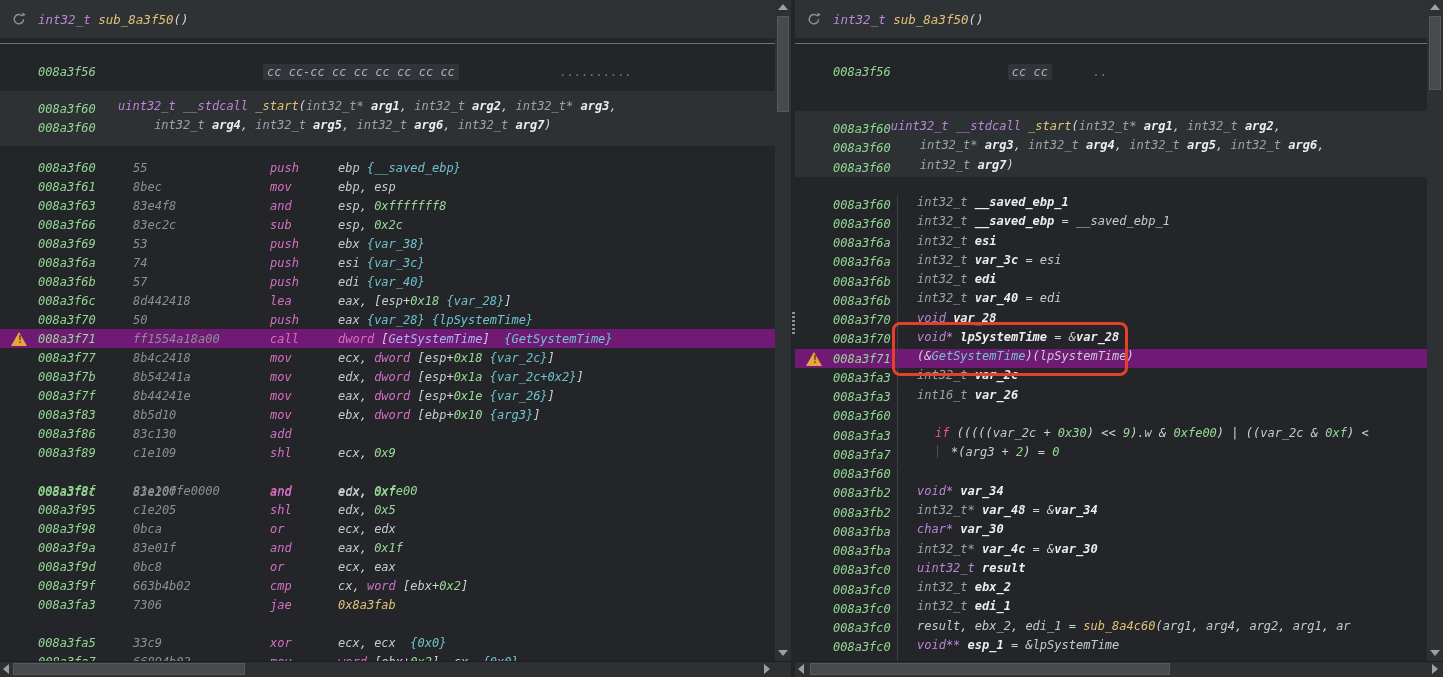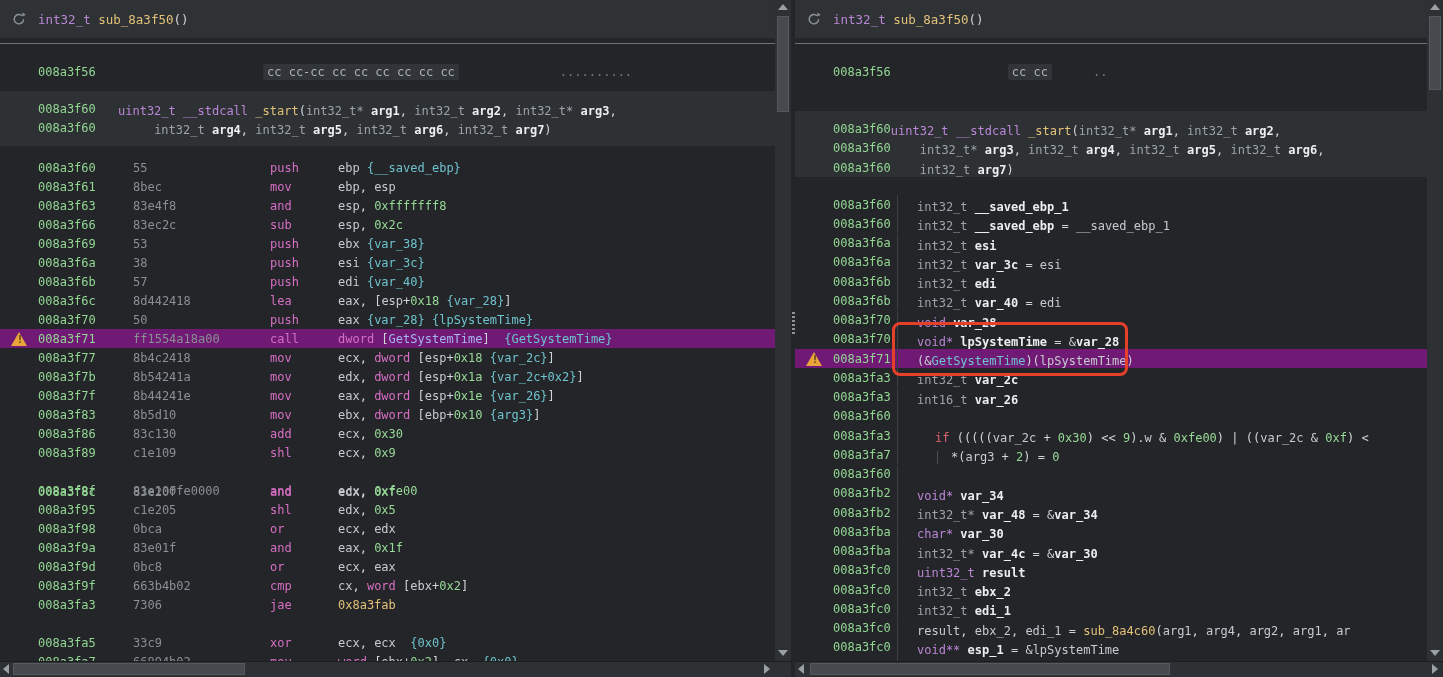--- a/index.html
+++ b/index.html
@@ -1,36 +1,36 @@
 <!DOCTYPE html>
 <html><head>
 <meta charset="utf-8">
 <style>
   html,body{margin:0;padding:0;background:#1b1d1f;}
   #app{position:relative;width:1443px;height:677px;background:#232528;overflow:hidden;
-       font-family:"DejaVu Sans Mono","Liberation Mono",monospace;font-size:12px;color:#cfd4d8;}
+       font-family:"DejaVu Sans Mono","Liberation Mono",monospace;font-size:12px;color:#cfd4d8;font-style:italic;}
   .pane{position:absolute;top:0;height:661px;overflow:hidden;background:#232528;}
   #left-pane{left:0;width:775px;}
   #right-pane{left:795px;width:632px;}
   .paneheader{position:absolute;left:0;right:0;top:0;height:38px;background:#2e3235;
               display:flex;align-items:center;white-space:pre;font-size:12.5px;}
   .hdricon{width:16px;height:16px;margin-left:11px;margin-right:11px;flex:0 0 auto;}
   .sepline{position:absolute;left:0;right:0;top:43px;height:1px;background:#6e7378;}
   .band{position:absolute;left:0;right:0;background:#2d3134;}
   .lrow{position:absolute;left:0;right:0;height:19px;display:flex;align-items:center;white-space:pre;}
   .lrow.hl{background:#701a75;}
   .warnslot{flex:0 0 38px;height:100%;display:flex;align-items:center;justify-content:center;}
   .addrL{flex:0 0 95px;}
   .addrSig{flex:0 0 80px;}
   .addrRb{flex:0 0 64px;}
   .addrRs{flex:0 0 57px;}
   .bytesL{flex:0 0 137px;}
   .mnL{flex:0 0 68px;}
   .ops{flex:1 1 auto;overflow:hidden;}
-  .codecell{flex:1 1 auto;height:100%;display:flex;align-items:flex-end;overflow:hidden;white-space:pre;}
+  .codecell{flex:1 1 auto;height:100%;display:flex;align-items:flex-start;overflow:hidden;white-space:pre;}
   .codecell.gut{border-left:1px solid #3c4145;padding-left:19px;}
   .hexbox{display:inline-block;background:#31353a;padding:1px 4px;border-radius:2px;color:#adb4b9;}
   
   .tk-a{color:#93d793;}  .tk-b{color:#8a9095;}  .tk-m{color:#d76fc5;}
   .tk-t{color:#bb86d7;}  .tk-g{color:#9da3a8;}  .tk-f{color:#e3c179;}
   .tk-n{color:#98d998;}  .tk-r{color:#c6cbd0;}  .tk-w{color:#cfd4d8;}
   .tk-v{color:#eceef0;font-weight:bold;}
   .tk-ann{color:#6fc3cd;} .tk-imp{color:#aab4f2;} .tk-k{color:#e0636e;margin-left:18px;}
   .tk-d{color:#767c81;}
   .tk-ind{display:inline-block;width:1px;height:13px;background:#4a4f53;margin-left:20px;margin-right:13px;vertical-align:-2px;}
@@ -85,30 +85,30 @@
         <div class="lrow" style="top: 0px;"><span class="warnslot"></span><span class="tk-a addrSig">008a3f60</span><span class="codecell"><span class="tk-t">uint32_t</span><span class="tk-w"> </span><span class="tk-t">__stdcall</span><span class="tk-w"> </span><span class="tk-f">_start</span><span class="tk-w">(</span><span class="tk-g">int32_t*</span><span class="tk-w"> </span><span class="tk-v">arg1</span><span class="tk-w">, </span><span class="tk-g">int32_t</span><span class="tk-w"> </span><span class="tk-v">arg2</span><span class="tk-w">, </span><span class="tk-g">int32_t*</span><span class="tk-w"> </span><span class="tk-v">arg3</span><span class="tk-w">,</span></span></div>
         <div class="lrow" style="top: 19px;"><span class="warnslot"></span><span class="tk-a addrSig">008a3f60</span><span class="codecell"><span class="tk-w">     </span><span class="tk-g">int32_t</span><span class="tk-w"> </span><span class="tk-v">arg4</span><span class="tk-w">, </span><span class="tk-g">int32_t</span><span class="tk-w"> </span><span class="tk-v">arg5</span><span class="tk-w">, </span><span class="tk-g">int32_t</span><span class="tk-w"> </span><span class="tk-v">arg6</span><span class="tk-w">, </span><span class="tk-g">int32_t</span><span class="tk-w"> </span><span class="tk-v">arg7</span><span class="tk-w">)</span></span></div>
       </div>
 
     <div id="left-rows" style="position:absolute;left:0;right:0;top:158px;bottom:0">
         <div class="lrow" style="top: 0px;"><span class="warnslot"></span><span class="tk-a addrL">008a3f60</span><span class="tk-b bytesL">55</span><span class="tk-m mnL">push</span><span class="ops"><span class="tk-r">ebp</span><span class="tk-w"> </span><span class="tk-ann">{__saved_ebp}</span></span></div>
         <div class="lrow" style="top: 19px;"><span class="warnslot"></span><span class="tk-a addrL">008a3f61</span><span class="tk-b bytesL">8bec</span><span class="tk-m mnL">mov</span><span class="ops"><span class="tk-r">ebp</span><span class="tk-w">, </span><span class="tk-r">esp</span></span></div>
         <div class="lrow" style="top: 38px;"><span class="warnslot"></span><span class="tk-a addrL">008a3f63</span><span class="tk-b bytesL">83e4f8</span><span class="tk-m mnL">and</span><span class="ops"><span class="tk-r">esp</span><span class="tk-w">, </span><span class="tk-n">0xfffffff8</span></span></div>
         <div class="lrow" style="top: 57px;"><span class="warnslot"></span><span class="tk-a addrL">008a3f66</span><span class="tk-b bytesL">83ec2c</span><span class="tk-m mnL">sub</span><span class="ops"><span class="tk-r">esp</span><span class="tk-w">, </span><span class="tk-n">0x2c</span></span></div>
         <div class="lrow" style="top: 76px;"><span class="warnslot"></span><span class="tk-a addrL">008a3f69</span><span class="tk-b bytesL">53</span><span class="tk-m mnL">push</span><span class="ops"><span class="tk-r">ebx</span><span class="tk-w"> </span><span class="tk-ann">{var_38}</span></span></div>
-        <div class="lrow" style="top: 95px;"><span class="warnslot"></span><span class="tk-a addrL">008a3f6a</span><span class="tk-b bytesL">38</span><span class="tk-m mnL">push</span><span class="ops"><span class="tk-r">esi</span><span class="tk-w"> </span><span class="tk-ann">{var_3c}</span></span></div>
+        <div class="lrow" style="top: 95px;"><span class="warnslot"></span><span class="tk-a addrL">008a3f6a</span><span class="tk-b bytesL">74</span><span class="tk-m mnL">push</span><span class="ops"><span class="tk-r">esi</span><span class="tk-w"> </span><span class="tk-ann">{var_3c}</span></span></div>
         <div class="lrow" style="top: 114px;"><span class="warnslot"></span><span class="tk-a addrL">008a3f6b</span><span class="tk-b bytesL">57</span><span class="tk-m mnL">push</span><span class="ops"><span class="tk-r">edi</span><span class="tk-w"> </span><span class="tk-ann">{var_40}</span></span></div>
         <div class="lrow" style="top: 133px;"><span class="warnslot"></span><span class="tk-a addrL">008a3f6c</span><span class="tk-b bytesL">8d442418</span><span class="tk-m mnL">lea</span><span class="ops"><span class="tk-r">eax</span><span class="tk-w">, [</span><span class="tk-r">esp</span><span class="tk-w">+</span><span class="tk-n">0x18</span><span class="tk-w"> </span><span class="tk-ann">{var_28}</span><span class="tk-w">]</span></span></div>
         <div class="lrow" style="top: 152px;"><span class="warnslot"></span><span class="tk-a addrL">008a3f70</span><span class="tk-b bytesL">50</span><span class="tk-m mnL">push</span><span class="ops"><span class="tk-r">eax</span><span class="tk-w"> </span><span class="tk-ann">{var_28}</span><span class="tk-w"> </span><span class="tk-ann">{lpSystemTime}</span></span></div>
         <div class="lrow hl" style="top: 171px;"><span class="warnslot"><span class="warn"></span></span><span class="tk-a addrL">008a3f71</span><span class="tk-b bytesL">ff1554a18a00</span><span class="tk-m mnL">call</span><span class="ops"><span class="tk-m">dword</span><span class="tk-w"> [</span><span class="tk-imp">GetSystemTime</span><span class="tk-w">]  </span><span class="tk-ann">{GetSystemTime}</span></span></div>
         <div class="lrow" style="top: 190px;"><span class="warnslot"></span><span class="tk-a addrL">008a3f77</span><span class="tk-b bytesL">8b4c2418</span><span class="tk-m mnL">mov</span><span class="ops"><span class="tk-r">ecx</span><span class="tk-w">, </span><span class="tk-m">dword</span><span class="tk-w"> [</span><span class="tk-r">esp</span><span class="tk-w">+</span><span class="tk-n">0x18</span><span class="tk-w"> </span><span class="tk-ann">{var_2c}</span><span class="tk-w">]</span></span></div>
         <div class="lrow" style="top: 209px;"><span class="warnslot"></span><span class="tk-a addrL">008a3f7b</span><span class="tk-b bytesL">8b54241a</span><span class="tk-m mnL">mov</span><span class="ops"><span class="tk-r">edx</span><span class="tk-w">, </span><span class="tk-m">dword</span><span class="tk-w"> [</span><span class="tk-r">esp</span><span class="tk-w">+</span><span class="tk-n">0x1a</span><span class="tk-w"> </span><span class="tk-ann">{var_2c+0x2}</span><span class="tk-w">]</span></span></div>
         <div class="lrow" style="top: 228px;"><span class="warnslot"></span><span class="tk-a addrL">008a3f7f</span><span class="tk-b bytesL">8b44241e</span><span class="tk-m mnL">mov</span><span class="ops"><span class="tk-r">eax</span><span class="tk-w">, </span><span class="tk-m">dword</span><span class="tk-w"> [</span><span class="tk-r">esp</span><span class="tk-w">+</span><span class="tk-n">0x1e</span><span class="tk-w"> </span><span class="tk-ann">{var_26}</span><span class="tk-w">]</span></span></div>
         <div class="lrow" style="top: 247px;"><span class="warnslot"></span><span class="tk-a addrL">008a3f83</span><span class="tk-b bytesL">8b5d10</span><span class="tk-m mnL">mov</span><span class="ops"><span class="tk-r">ebx</span><span class="tk-w">, </span><span class="tk-m">dword</span><span class="tk-w"> [</span><span class="tk-r">ebp</span><span class="tk-w">+</span><span class="tk-n">0x10</span><span class="tk-w"> </span><span class="tk-ann">{arg3}</span><span class="tk-w">]</span></span></div>
-        <div class="lrow" style="top: 266px; align-items: center;"><span class="warnslot"></span><span class="tk-a addrL">008a3f86</span><span class="tk-b bytesL">83c130</span><span class="tk-m mnL">add</span><span class="ops"><span class="tk-r">ecx</span><span class="tk-w">, </span><span class="tk-n">0x30</span></span></div>
+        <div class="lrow" style="top: 266px; align-items: center;"><span class="warnslot"></span><span class="tk-a addrL">008a3f86</span><span class="tk-b bytesL">83c130</span><span class="tk-m mnL">add</span></div>
         <div class="lrow" style="top: 285px;"><span class="warnslot"></span><span class="tk-a addrL">008a3f89</span><span class="tk-b bytesL">c1e109</span><span class="tk-m mnL">shl</span><span class="ops"><span class="tk-r">ecx</span><span class="tk-w">, </span><span class="tk-n">0x9</span></span></div>
         <div class="lrow" style="top: 304px; margin-top: 20px;"><span class="warnslot"></span><span class="tk-a addrL">008a3f8c</span><span class="tk-b bytesL">83e20f</span><span class="tk-m mnL">and</span><span class="ops"><span class="tk-r">edx</span><span class="tk-w">, </span><span class="tk-n">0xf</span></span></div>
         <div class="lrow" style="top: 323px;"><span class="warnslot"></span><span class="tk-a addrL">008a3f8f</span><span class="tk-b bytesL">81e100fe0000</span><span class="tk-m mnL">and</span><span class="ops"><span class="tk-r">ecx</span><span class="tk-w">, </span><span class="tk-n">0xfe00</span></span></div>
         <div class="lrow" style="top: 342px;"><span class="warnslot"></span><span class="tk-a addrL">008a3f95</span><span class="tk-b bytesL">c1e205</span><span class="tk-m mnL">shl</span><span class="ops"><span class="tk-r">edx</span><span class="tk-w">, </span><span class="tk-n">0x5</span></span></div>
         <div class="lrow" style="top: 361px;"><span class="warnslot"></span><span class="tk-a addrL">008a3f98</span><span class="tk-b bytesL">0bca</span><span class="tk-m mnL">or</span><span class="ops"><span class="tk-r">ecx</span><span class="tk-w">, </span><span class="tk-r">edx</span></span></div>
         <div class="lrow" style="top: 380px;"><span class="warnslot"></span><span class="tk-a addrL">008a3f9a</span><span class="tk-b bytesL">83e01f</span><span class="tk-m mnL">and</span><span class="ops"><span class="tk-r">eax</span><span class="tk-w">, </span><span class="tk-n">0x1f</span></span></div>
         <div class="lrow" style="top: 399px;"><span class="warnslot"></span><span class="tk-a addrL">008a3f9d</span><span class="tk-b bytesL">0bc8</span><span class="tk-m mnL">or</span><span class="ops"><span class="tk-r">ecx</span><span class="tk-w">, </span><span class="tk-r">eax</span></span></div>
         <div class="lrow" style="top: 418px;"><span class="warnslot"></span><span class="tk-a addrL">008a3f9f</span><span class="tk-b bytesL">663b4b02</span><span class="tk-m mnL">cmp</span><span class="ops"><span class="tk-r">cx</span><span class="tk-w">, </span><span class="tk-m">word</span><span class="tk-w"> [</span><span class="tk-r">ebx</span><span class="tk-w">+</span><span class="tk-n">0x2</span><span class="tk-w">]</span></span></div>
         <div class="lrow" style="top: 437px;"><span class="warnslot"></span><span class="tk-a addrL">008a3fa3</span><span class="tk-b bytesL">7306</span><span class="tk-m mnL">jae</span><span class="ops"><span class="tk-f">0x8a3fab</span></span></div>
         <div class="lrow" style="top: 475px;"><span class="warnslot"></span><span class="tk-a addrL">008a3fa5</span><span class="tk-b bytesL">33c9</span><span class="tk-m mnL">xor</span><span class="ops"><span class="tk-r">ecx</span><span class="tk-w">, </span><span class="tk-r">ecx</span><span class="tk-w">  </span><span class="tk-ann">{0x0}</span></span></div>

